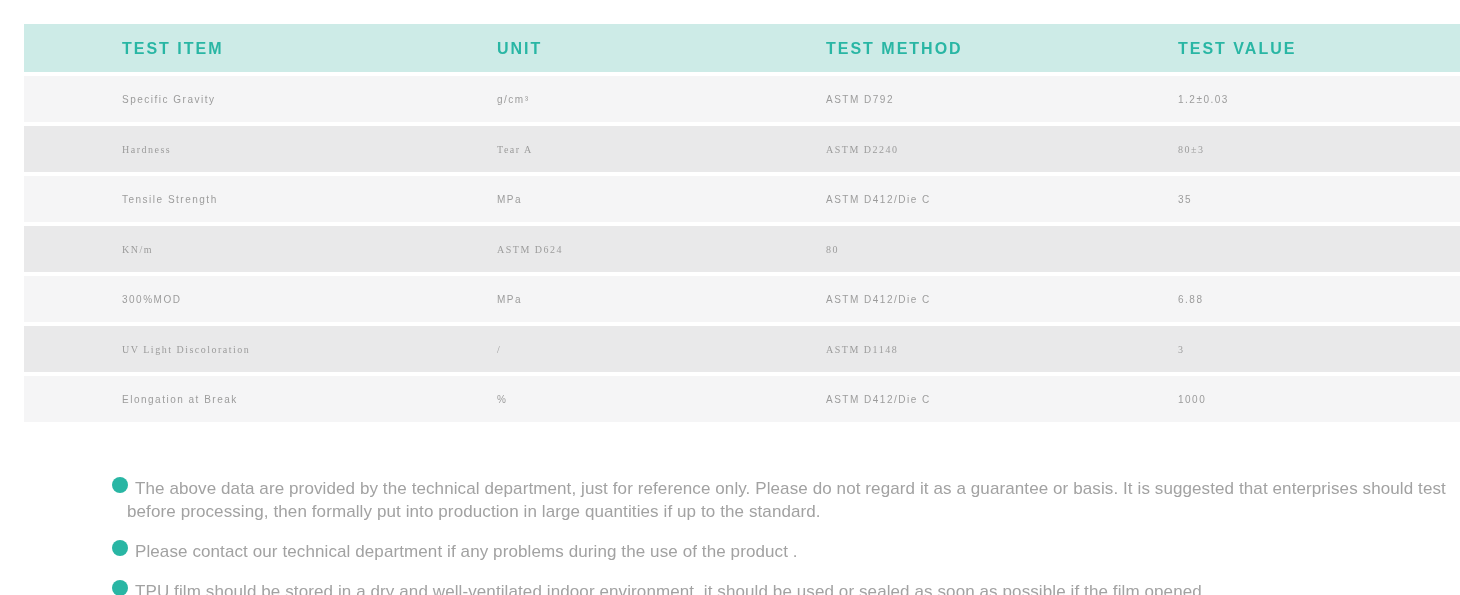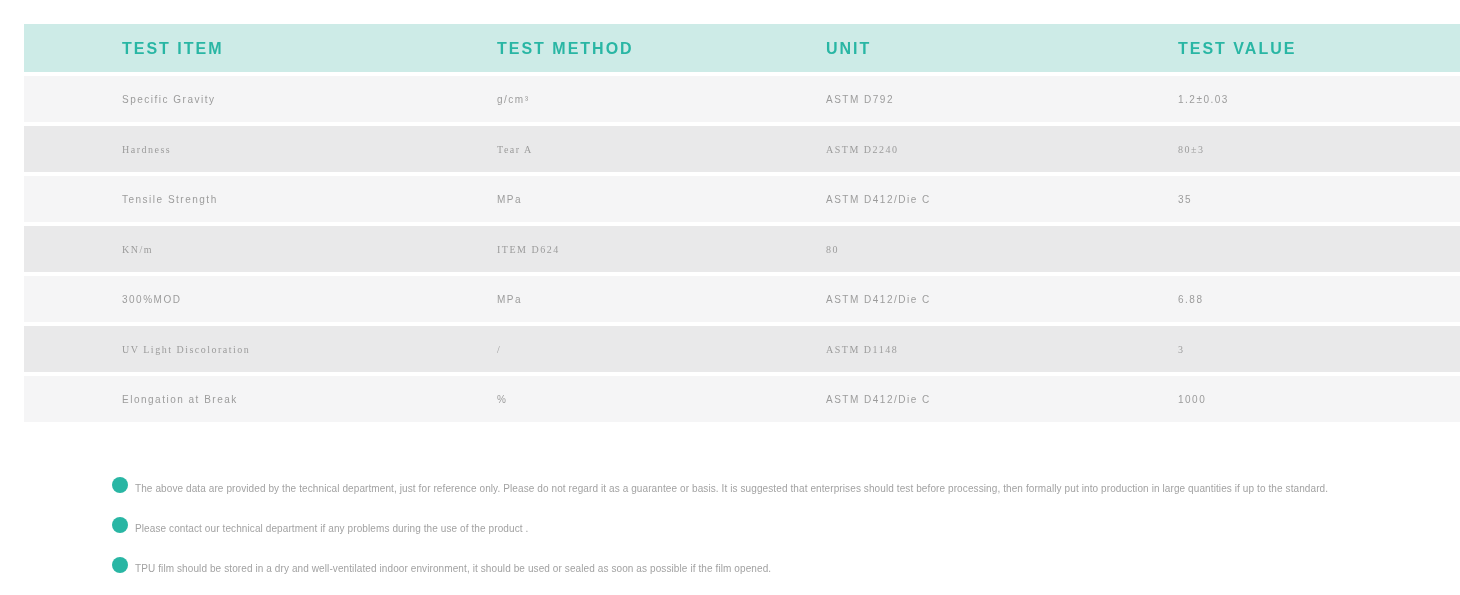--- a/index.html
+++ b/index.html
@@ -46,42 +46,42 @@
 
   .notes {
     margin-top: 31px;
     margin-left: 88px;
     width: 1362px;
   }
   .note {
     position: relative;
     padding-left: 15px;
     color: var(--note_text);
-    font-size: 10px;
+    font-size: 17px;
     line-height: 23px;
     letter-spacing: 0.1px;
     margin-bottom: 1px;
   }
   .note .bullet {
     position: absolute;
     left: 0; top: 8px;
     width: 7px; height: 7px;
     border-radius: 50%;
     background: var(--accent);
   }
 </style>
 </head>
 <body>
 
 <div class="spec-table">
 
   <div class="row header-row">
     <div class="cell">TEST ITEM</div>
+    <div class="cell">UNIT</div>
     <div class="cell">TEST METHOD</div>
-    <div class="cell">UNIT</div>
     <div class="cell">TEST VALUE</div>
   </div>
 
   <div class="row data-row light">
     <div class="cell">Specific Gravity</div>
     <div class="cell">g/cm³</div>
     <div class="cell">ASTM D792</div>
     <div class="cell">1.2±0.03</div>
   </div>
 
@@ -94,21 +94,21 @@
 
   <div class="row data-row light">
     <div class="cell">Tensile Strength</div>
     <div class="cell">MPa</div>
     <div class="cell">ASTM D412/Die C</div>
     <div class="cell">35</div>
   </div>
 
   <div class="row data-row dark">
     <div class="cell">KN/m</div>
-    <div class="cell">ITEM D624</div>
+    <div class="cell">ASTM D624</div>
     <div class="cell">80</div>
   </div>
 
   <div class="row data-row light">
     <div class="cell">300%MOD</div>
     <div class="cell">MPa</div>
     <div class="cell">ASTM D412/Die C</div>
     <div class="cell">6.88</div>
   </div>
 

